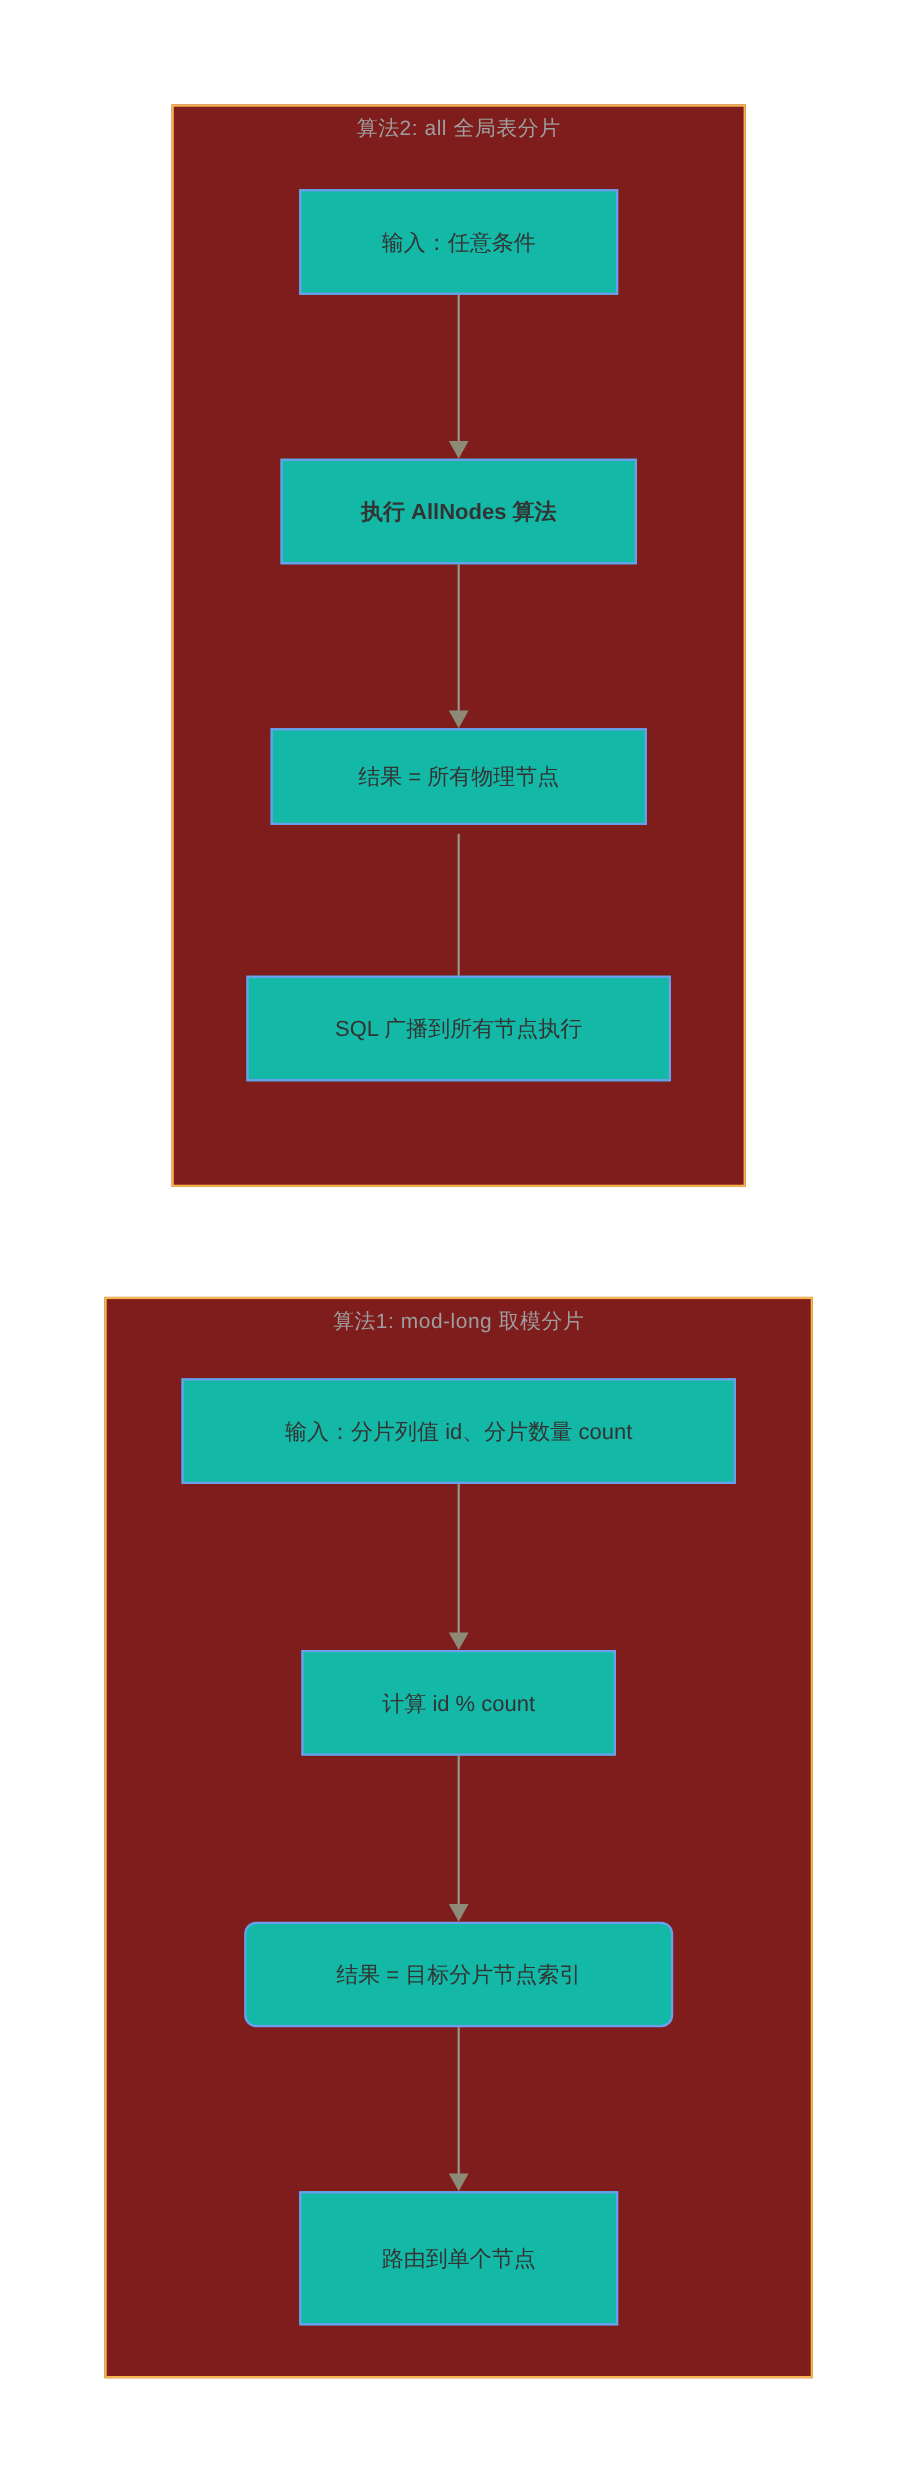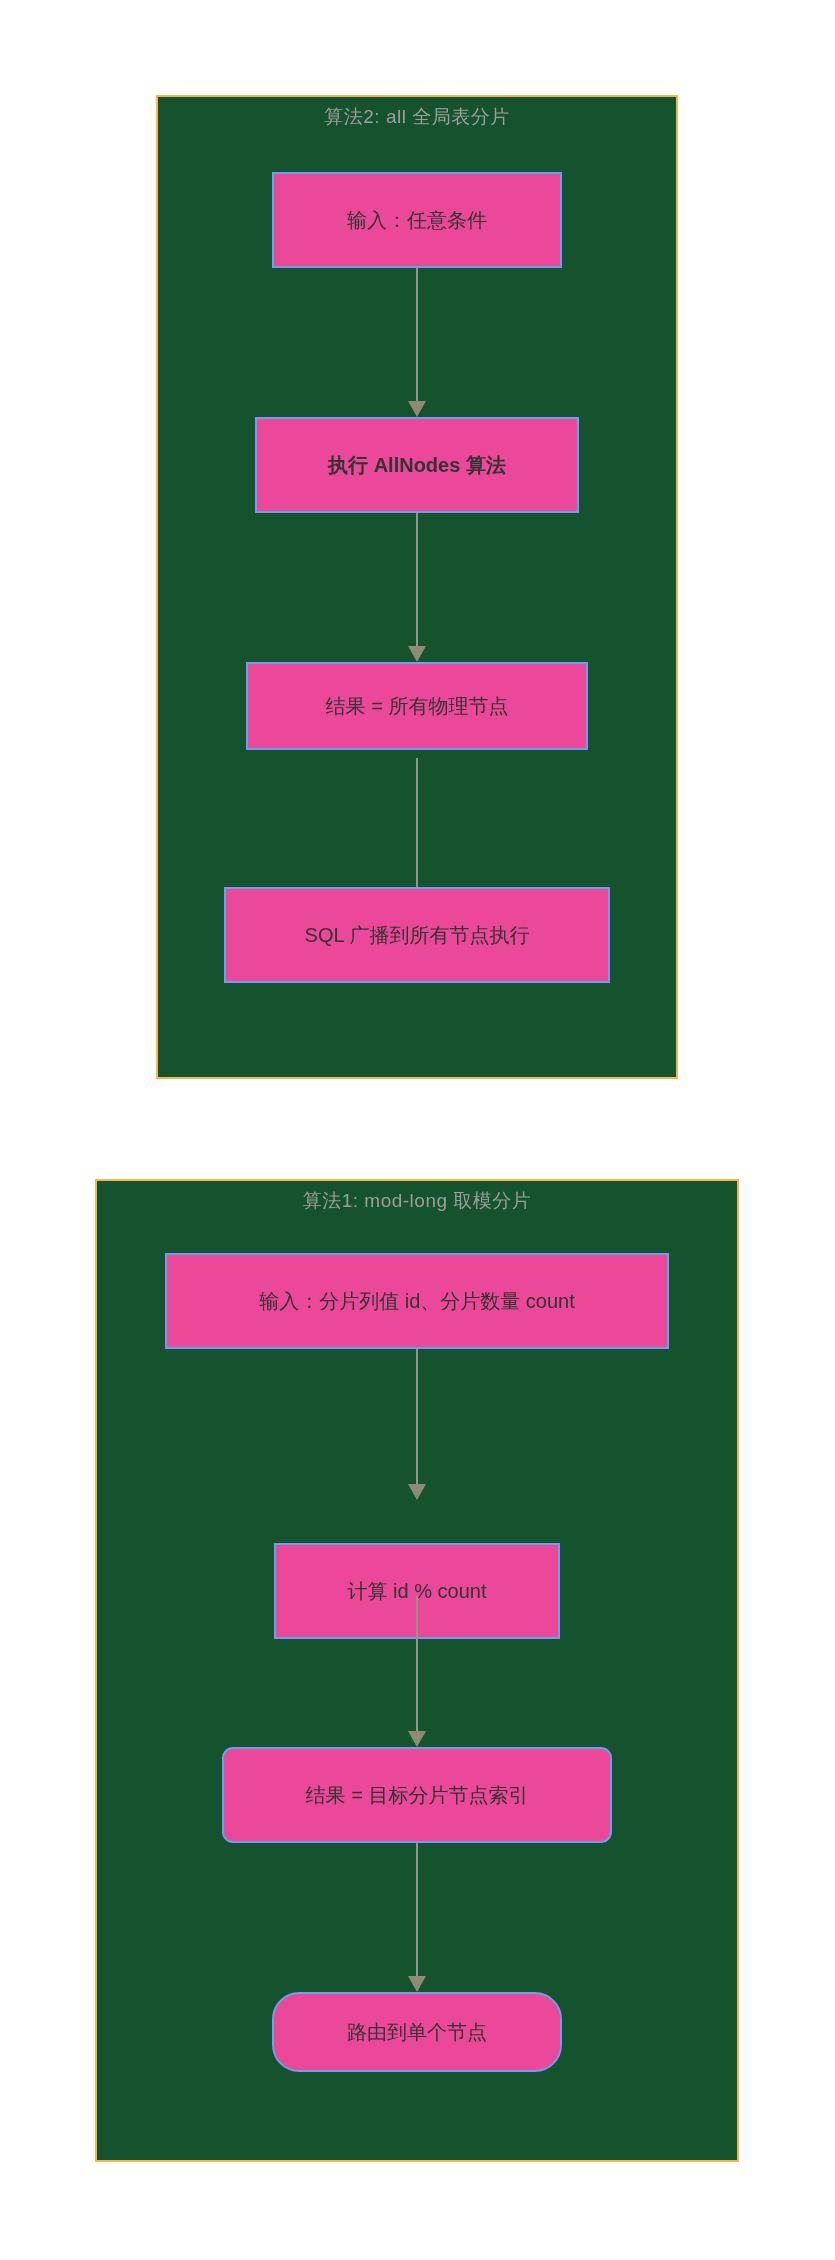--- a/index.html
+++ b/index.html
@@ -6,36 +6,36 @@
   .canvas {
     position: relative;
     width: 835px;
     height: 2260px;
     background: #ffffff;
     font-family: "Liberation Sans", "DejaVu Sans", sans-serif;
     overflow: hidden;
   }
   .cluster {
     position: absolute;
-    background: #14532d;
+    background: #7f1d1d;
     border: 2px solid #f7b54e;
     box-sizing: border-box;
   }
   .cluster-title {
     position: absolute;
     left: 0; right: 0; top: 0;
     padding-top: 7px;
     text-align: center;
     font-size: 19px;
     color: #9e9e9e;
     letter-spacing: 0.5px;
   }
   .node {
     position: absolute;
-    background: #ec4899;
+    background: #14b8a6;
     border: 2px solid #6d9ff1;
     box-sizing: border-box;
     display: flex;
     align-items: center;
     justify-content: center;
     text-align: center;
     font-size: 20px;
     color: #333333;
   }
   .edge {
@@ -107,35 +107,35 @@
 
   <div class="node" style="left:165px; top:1253px; width:504px; height:96px;text-align:right;">
     <span>输入：分片列值 id、分片数量 count</span>
   </div>
 
   <div class="edge" style="left:408px; top:1349px; height:151px;">
     <div class="edge-line"></div>
     <div class="edge-head"></div>
   </div>
 
-  <div class="node" style="left:274px; top:1500px; width:286px; height:96px;margin-top:43px;">
+  <div class="node" style="left:274px; top:1500px; width:286px; height:96px;">
     <span>计算 id % count</span>
   </div>
 
   <div class="edge" style="left:408px; top:1596px; height:151px;">
     <div class="edge-line"></div>
     <div class="edge-head"></div>
   </div>
 
   <div class="node" style="left:222px; top:1747px; width:390px; height:96px;border-radius:11px;">
     <span>结果 = 目标分片节点索引</span>
   </div>
 
   <div class="edge" style="left:408px; top:1843px; height:149px;">
     <div class="edge-line"></div>
     <div class="edge-head"></div>
   </div>
 
-  <div class="node" style="left:272px; top:1992px; width:290px; height:80px;border-radius:27px;">
+  <div class="node" style="left:272px; top:1992px; width:290px; height:122px;">
     <span>路由到单个节点</span>
   </div>
 
 </div>
 
 </body></html>

